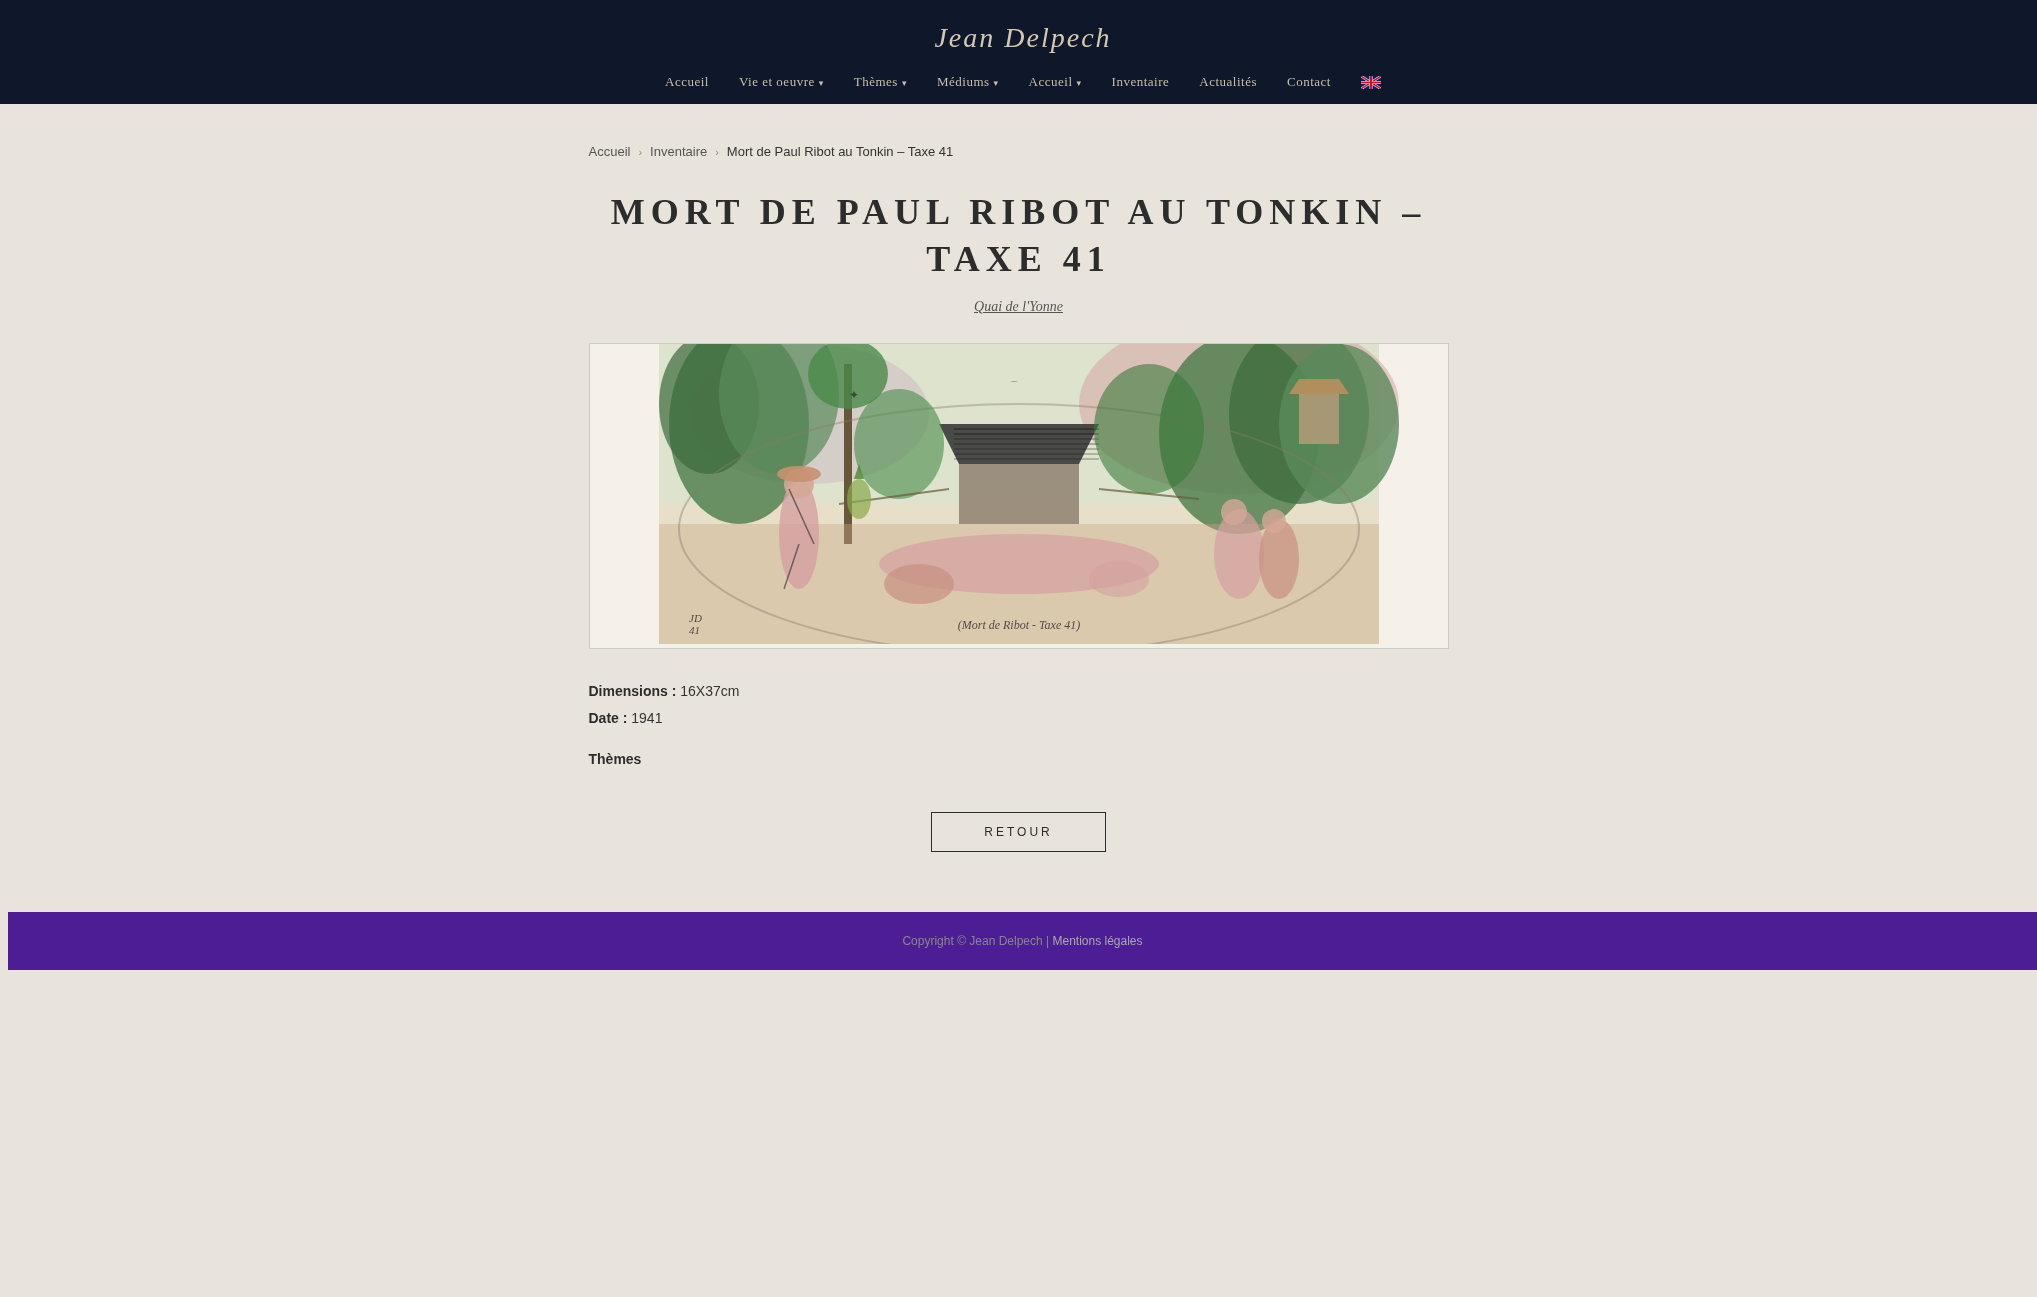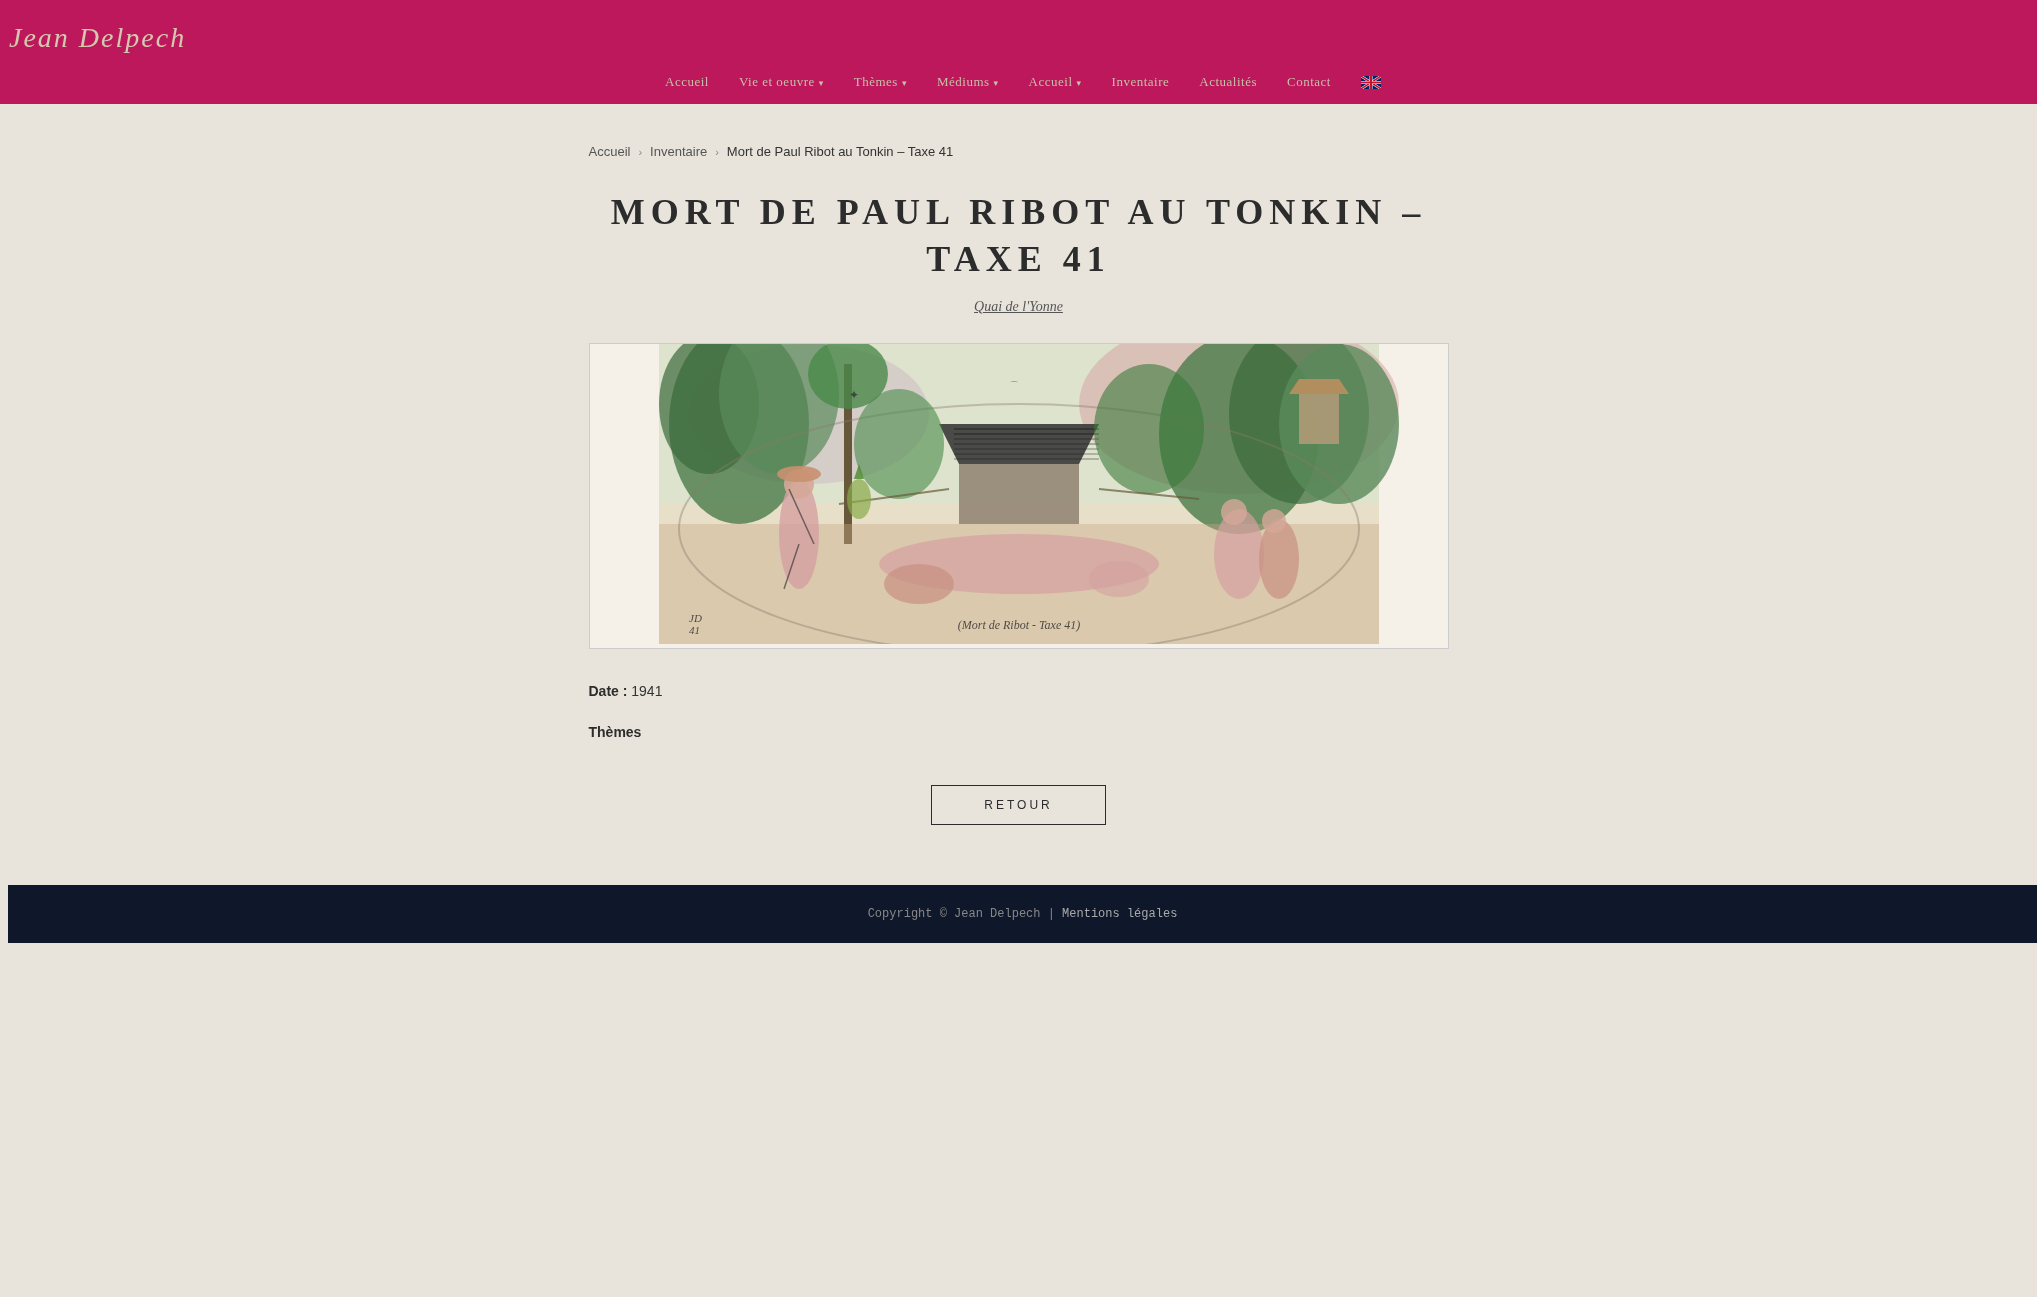--- a/index.html
+++ b/index.html
@@ -6,22 +6,23 @@
 
     body {
       font-family: 'Georgia', serif;
       background-color: #e8e4db;
       color: #2c2c2c;
       min-height: 100vh;
     }
 
     
     header {
-      background-color: #be185d;
+      background-color: #0f172a;
       padding: 10px 0 0 9px;
+      text-align: center;
     }
 
     .header-logo {
       padding: 12px 0 10px 0;
     }
 
     .logo-text {
       font-family: 'Georgia', cursive;
       color: #d4c9b0;
       font-size: 28px;
@@ -177,26 +178,26 @@
       text-transform: uppercase;
       font-family: 'Arial', sans-serif;
       color: #2c2c2c;
       background: transparent;
       cursor: pointer;
       text-decoration: none;
     }
 
     
     footer {
-      background-color: #0f172a;
+      background-color: #4c1d95;
       text-align: center;
       padding: 22px;
       font-size: 12px;
       color: #888;
-      font-family: Liberation Mono, monospace;
+      font-family: Liberation Sans, sans-serif;
       margin-left: 8px;
     }
 
     footer a {
       color: #aaa;
       text-decoration: none;
     }
   </style>
 </head>
 <body>
@@ -336,20 +337,24 @@
       <line x1="180" y1="160" x2="290" y2="145" stroke="#6a5a3a" stroke-width="2" opacity="0.7"></line>
       <line x1="440" y1="145" x2="540" y2="155" stroke="#6a5a3a" stroke-width="2" opacity="0.7"></line>
 
       <ellipse cx="200" cy="155" rx="12" ry="20" fill="#8aaa4a" opacity="0.7"></ellipse>
       <polygon points="195,135 200,120 205,135" fill="#4a8a2a" opacity="0.8"></polygon>
     </svg>
   </div>
 
   <div class="metadata">
     <div class="metadata-row">
+      <span class="metadata-label">Dimensions :</span>
+      <span class="metadata-value">16X37cm</span>
+    </div>
+    <div class="metadata-row">
       <span class="metadata-label">Date :</span>
       <span class="metadata-value">1941</span>
     </div>
 
     <div class="themes-section">
       <div class="themes-title">Thèmes</div>
     </div>
   </div>
 
   <div class="btn-container">

